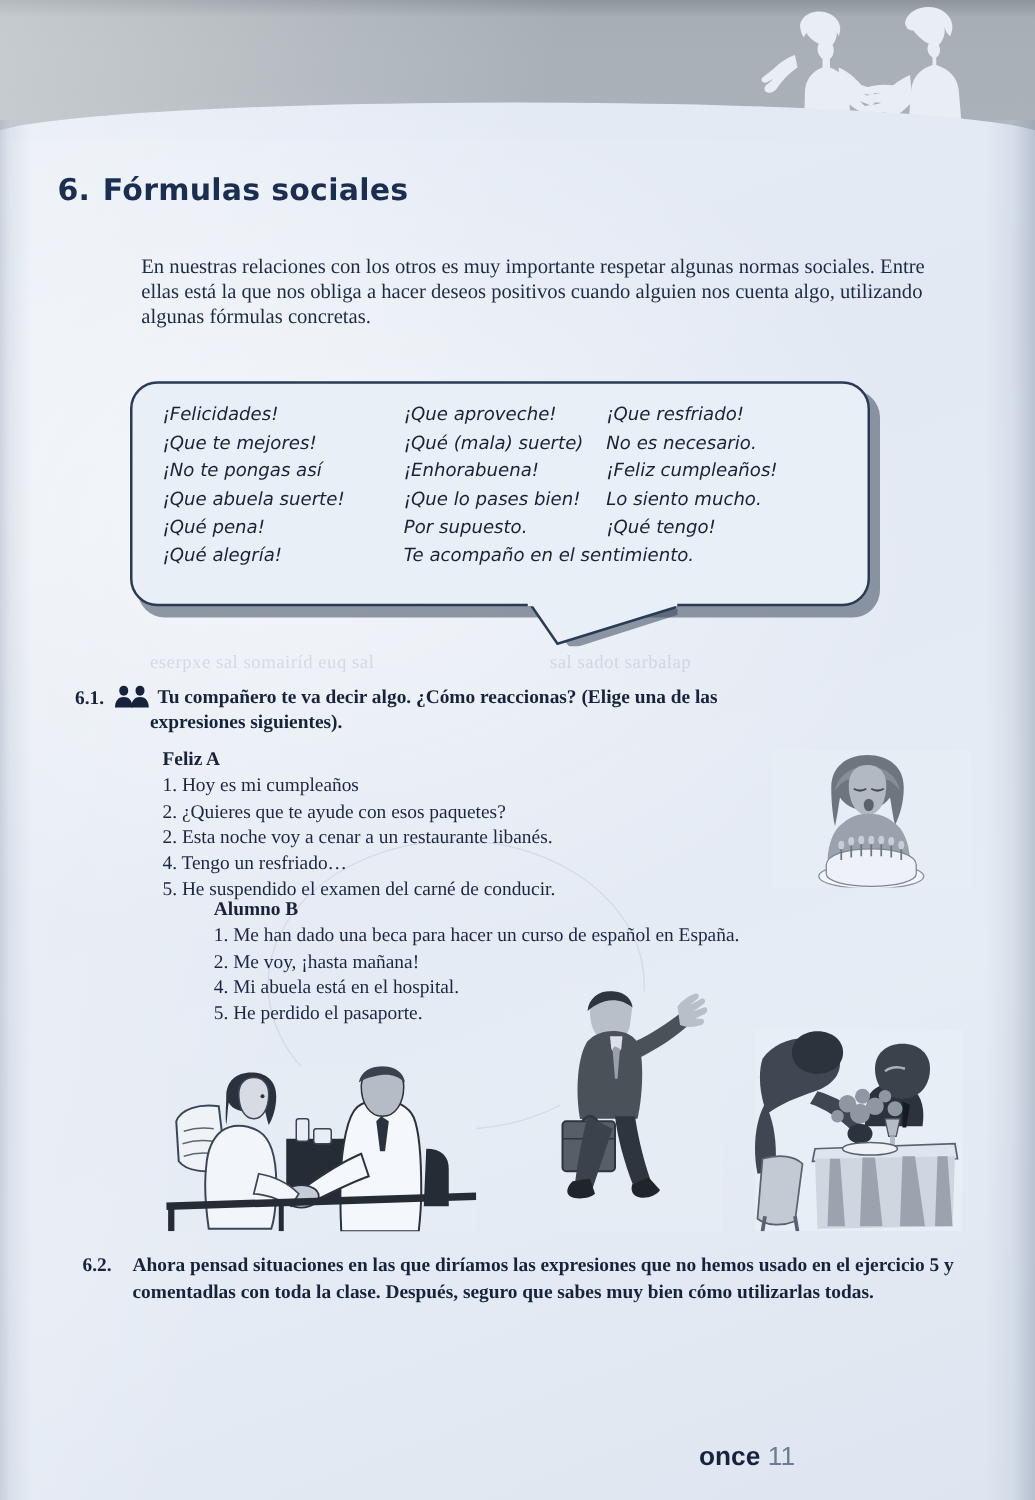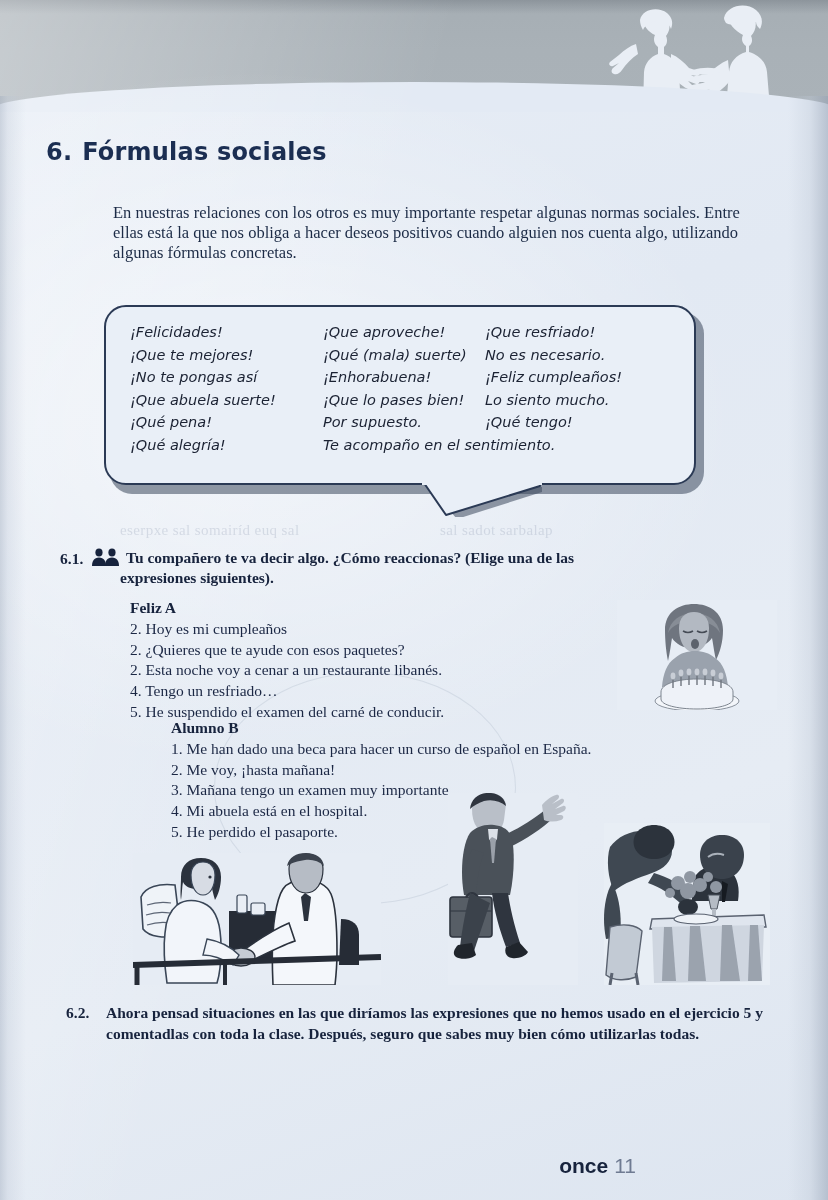--- a/index.html
+++ b/index.html
@@ -372,32 +372,31 @@
         </g>
       </svg>
       <div id="ex61-text">
         <span>Tu compañero te va decir algo. ¿Cómo reaccionas? (Elige una de las</span>
         <span class="second-line">expresiones siguientes).</span>
       </div>
     </div>
 
     <div class="alumno-block" id="alumno-a">
       <div class="alumno-head">Feliz A</div>
-      <div>2. Hoy es mi cumpleaños</div>
+      <div>1. Hoy es mi cumpleaños</div>
       <div>2. ¿Quieres que te ayude con esos paquetes?</div>
       <div>2. Esta noche voy a cenar a un restaurante libanés.</div>
       <div>4. Tengo un resfriado…</div>
       <div>5. He suspendido el examen del carné de conducir.</div>
     </div>
 
     <div class="alumno-block" id="alumno-b">
       <div class="alumno-head">Alumno B</div>
       <div>1. Me han dado una beca para hacer un curso de español en España.</div>
       <div>2. Me voy, ¡hasta mañana!</div>
-      <div>3. Mañana tengo un examen muy importante.</div>
       <div>4. Mi abuela está en el hospital.</div>
       <div>5. He perdido el pasaporte.</div>
     </div>
 
     <svg class="photo" id="photo-birthday" viewBox="0 0 160 110">
       <rect width="160" height="110" fill="#e7edf5"></rect>
       <g>
 
         <path d="M48 30 c0,-18 14,-26 29,-26 c15,0 29,8 29,26 c0,12 -3,22 -7,30 c-2,-9 -3,-17 -4,-22 c-5,7 -13,10 -21,10 c-8,0 -15,-4 -19,-10 c-1,6 -2,14 -4,23 c-2,-9 -3,-21 -3,-31 z" fill="#6f757f"></path>
         <path d="M51 33 c2,-12 12,-20 26,-20 c14,0 24,8 26,20 c-4,-8 -14,-12 -26,-12 c-12,0 -22,4 -26,12 z" fill="#878d96"></path>

